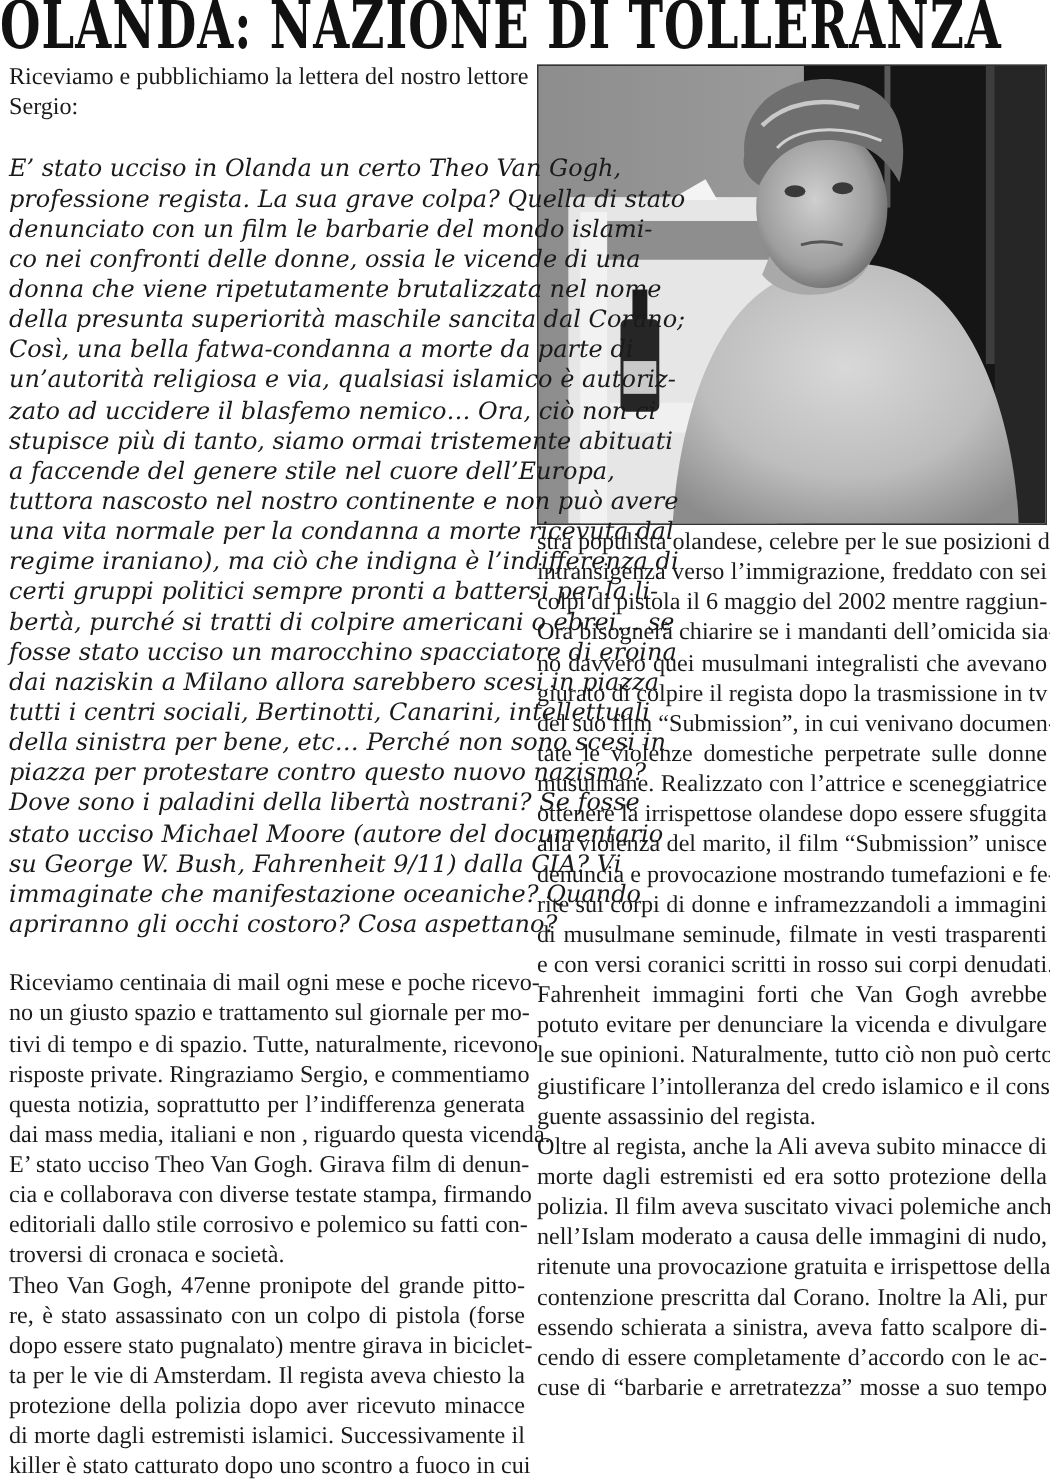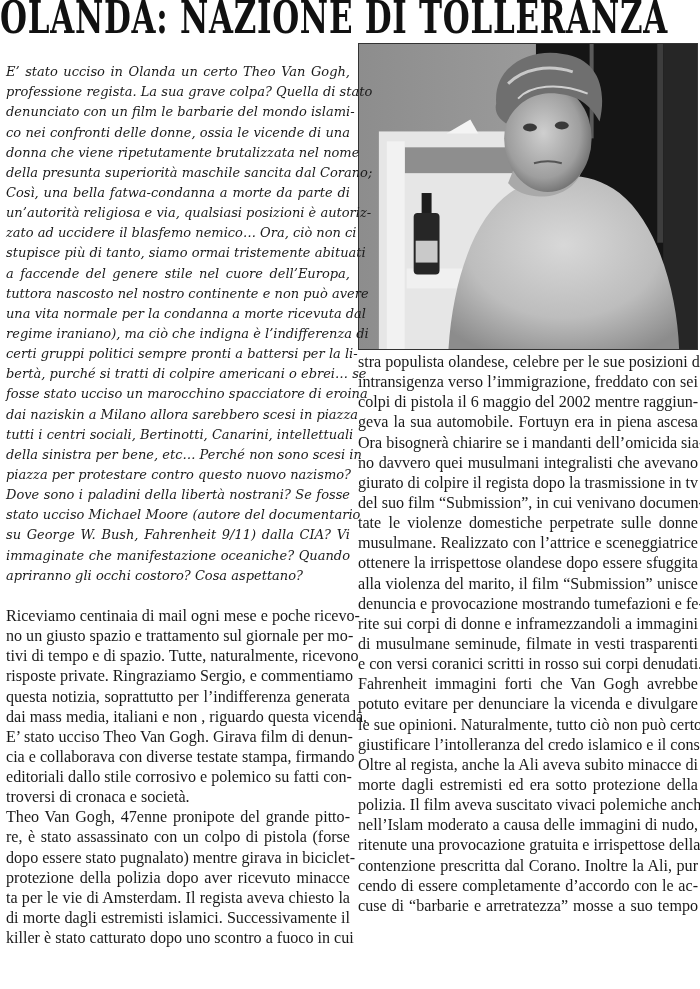--- a/index.html
+++ b/index.html
@@ -13,21 +13,21 @@
     transform-origin: 0 50%; transform: scaleX(0.72) scaleY(1.02);
     text-transform: uppercase;
   }
   .col { position: absolute; font-size: 16.1px; line-height: 20.15px; }
   .col-left { left: 6px; top: 42px; width: 344px; }
   .col-right { left: 358px; top: 352px; width: 340px; }
   .line { display: block; height: 20.15px; white-space: nowrap; overflow: visible;
           text-align: justify; text-align-last: justify; }
   .line.last { text-align-last: left; }
   .blank { display: block; height: 20.15px; }
-  .it { font-style: italic; font-family: "DejaVu Serif", "Liberation Serif", serif; font-size: 13px; }
+  .it { font-style: italic; font-family: "DejaVu Serif", "Liberation Serif", serif; font-size: 16px; }
   .photo {
     position: absolute; left: 358px; top: 43px; width: 340px; height: 307px;
     border: 1px solid #333; box-sizing: border-box; overflow: hidden; background: #8a8a8a;
   }
   .photo svg { display: block; width: 100%; height: 100%; }
 </style>
 </head>
 <body>
 
 <div class="title">OLANDA: NAZIONE DI TOLLERANZA</div>
@@ -76,30 +76,34 @@
     <ellipse cx="204" cy="82" rx="7" ry="4" fill="#3a3a3a"></ellipse>
     <path d="M176 120 Q 190 116 204 120" stroke="#555" stroke-width="2" fill="none"></path>
 
     <path d="M138 60 C 135 20, 175 4, 205 10 C 240 14, 250 45, 242 78 C 232 60, 220 52, 200 50 C 180 48, 160 55, 148 80 C 140 75, 136 68, 138 60 Z" fill="#6f6f6f"></path>
     <path d="M150 40 C 165 25, 190 20, 215 28" stroke="#c8c8c8" stroke-width="3" fill="none"></path>
     <path d="M160 55 C 172 42, 200 38, 230 50" stroke="#d0d0d0" stroke-width="2" fill="none"></path>
   </svg>
 </div>
 
 <div class="col col-left">
+  <div>
+    <span class="line">Riceviamo e pubblichiamo la lettera del nostro lettore</span>
+    <span class="line last">Sergio:</span>
+  </div>
   <span class="blank"></span>
   <div class="it">
     <span class="line">E’ stato ucciso in Olanda un certo Theo Van Gogh,</span>
     <span class="line">professione regista. La sua grave colpa? Quella di stato</span>
     <span class="line">denunciato con un film le barbarie del mondo islami-</span>
     <span class="line">co nei confronti delle donne, ossia le vicende di una</span>
     <span class="line">donna che viene ripetutamente brutalizzata nel nome</span>
     <span class="line">della presunta superiorità maschile sancita dal Corano;</span>
     <span class="line">Così, una bella fatwa-condanna a morte da parte di</span>
-    <span class="line">un’autorità religiosa e via, qualsiasi posizioni è autoriz-</span>
+    <span class="line">un’autorità religiosa e via, qualsiasi islamico è autoriz-</span>
     <span class="line">zato ad uccidere il blasfemo nemico… Ora, ciò non ci</span>
     <span class="line">stupisce più di tanto, siamo ormai tristemente abituati</span>
     <span class="line">a faccende del genere stile nel cuore dell’Europa,</span>
     <span class="line">tuttora nascosto nel nostro continente e non può avere</span>
     <span class="line">una vita normale per la condanna a morte ricevuta dal</span>
     <span class="line">regime iraniano), ma ciò che indigna è l’indifferenza di</span>
     <span class="line">certi gruppi politici sempre pronti a battersi per la li-</span>
     <span class="line">bertà, purché si tratti di colpire americani o ebrei… se</span>
     <span class="line">fosse stato ucciso un marocchino spacciatore di eroina</span>
     <span class="line">dai naziskin a Milano allora sarebbero scesi in piazza</span>
@@ -120,51 +124,52 @@
     <span class="line">risposte private. Ringraziamo Sergio, e  commentiamo</span>
     <span class="line">questa notizia, soprattutto per l’indifferenza generata</span>
     <span class="line">dai mass media, italiani e non , riguardo questa vicenda.</span>
     <span class="line">E’ stato ucciso Theo Van Gogh. Girava film di denun-</span>
     <span class="line">cia e collaborava con diverse testate stampa, firmando</span>
     <span class="line">editoriali dallo stile corrosivo e polemico su fatti con-</span>
     <span class="line last">troversi di cronaca e società.</span>
     <span class="line">Theo Van Gogh, 47enne pronipote del grande pitto-</span>
     <span class="line">re, è stato assassinato con un colpo di pistola (forse</span>
     <span class="line">dopo essere stato pugnalato) mentre girava in biciclet-</span>
+    <span class="line">ta per le vie di Amsterdam. Il regista aveva chiesto la</span>
     <span class="line">protezione della polizia dopo aver ricevuto minacce</span>
-    <span class="line">ta per le vie di Amsterdam. Il regista aveva chiesto la</span>
     <span class="line">di morte dagli estremisti islamici. Successivamente il</span>
     <span class="line">killer è stato catturato dopo uno scontro a fuoco in cui</span>
 
   </div>
 </div>
 
 <div class="col col-right">
   <span class="line">stra populista olandese, celebre per le sue posizioni di</span>
   <span class="line">intransigenza verso l’immigrazione, freddato con sei</span>
   <span class="line">colpi di pistola il 6 maggio del 2002 mentre raggiun-</span>
-  <span class="line">geva la sua automobile. Fortuyn era in piena ascesa</span>
   <span class="line">Ora bisognerà chiarire se i mandanti dell’omicida sia-</span>
   <span class="line">no davvero quei musulmani integralisti che avevano</span>
   <span class="line">giurato di colpire il regista dopo la trasmissione in tv</span>
   <span class="line">del suo film “Submission”, in cui venivano documen-</span>
   <span class="line">tate le violenze domestiche perpetrate sulle donne</span>
   <span class="line">musulmane. Realizzato con l’attrice e sceneggiatrice</span>
   <span class="line">ottenere la irrispettose olandese dopo essere sfuggita</span>
   <span class="line">alla violenza del marito, il film “Submission” unisce</span>
   <span class="line">denuncia e provocazione mostrando tumefazioni e fe-</span>
   <span class="line">rite sui corpi di donne e inframezzandoli a immagini</span>
   <span class="line">di musulmane seminude, filmate in vesti trasparenti</span>
   <span class="line">e con versi coranici scritti in rosso sui corpi denudati.</span>
   <span class="line">Fahrenheit immagini forti che Van Gogh avrebbe</span>
   <span class="line">potuto evitare per denunciare la vicenda e divulgare</span>
   <span class="line">le sue opinioni. Naturalmente, tutto ciò non può certo</span>
   <span class="line">giustificare l’intolleranza del credo islamico e il conse-</span>
+  <span class="line last">guente assassinio del regista.</span>
   <span class="line">Oltre al regista, anche la Ali aveva subito minacce di</span>
   <span class="line">morte dagli estremisti ed era sotto protezione della</span>
   <span class="line">polizia. Il film aveva suscitato vivaci polemiche anche</span>
   <span class="line">nell’Islam moderato a causa delle immagini di nudo,</span>
   <span class="line">ritenute una provocazione gratuita e irrispettose della</span>
   <span class="line">contenzione prescritta dal Corano. Inoltre la Ali, pur</span>
+  <span class="line">essendo schierata a sinistra, aveva fatto scalpore di-</span>
   <span class="line">cendo di essere completamente d’accordo con le ac-</span>
   <span class="line">cuse di “barbarie e arretratezza” mosse a suo tempo</span>
 
 </div>
 
 </body></html>

